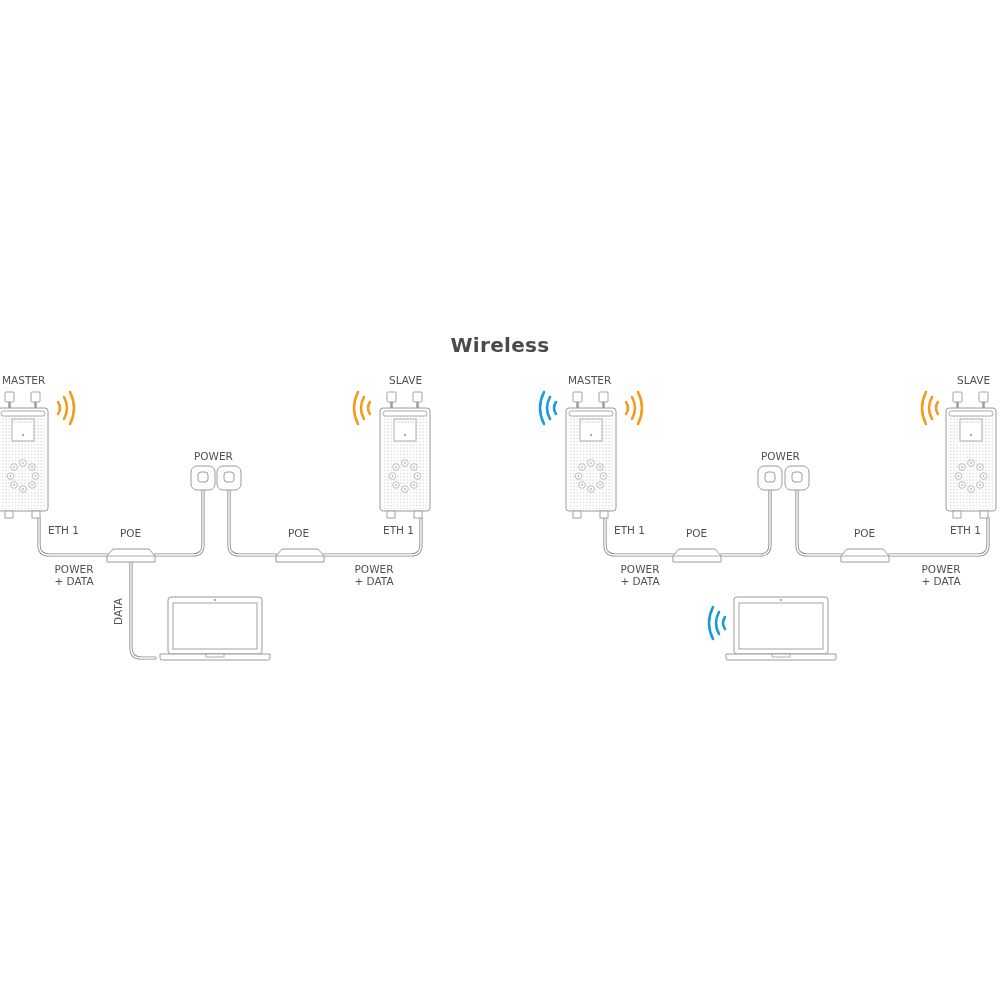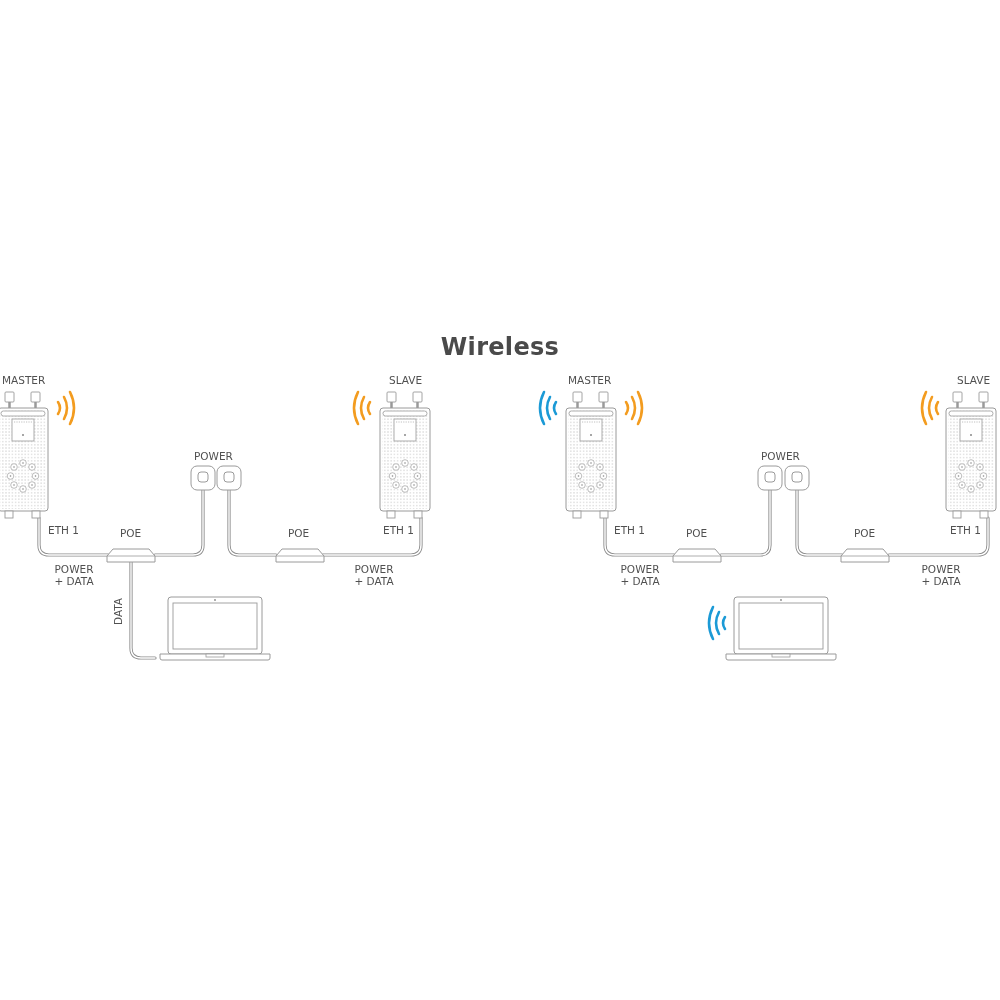--- a/index.html
+++ b/index.html
@@ -22,21 +22,21 @@
       height: 1000px;
     }
     .title {
       position: absolute;
       left: 0;
       top: 333px;
       width: 1000px;
       text-align: center;
       font-family: "DejaVu Sans", sans-serif;
       font-weight: bold;
-      font-size: 24px;
+      font-size: 20px;
       color: #4a4a4a;
       letter-spacing: 0.3px;
     }
     .lbl {
       position: absolute;
       font-family: "DejaVu Sans", sans-serif;
       font-size: 10.5px;
       color: #505050;
       line-height: 12px;
       white-space: nowrap;

